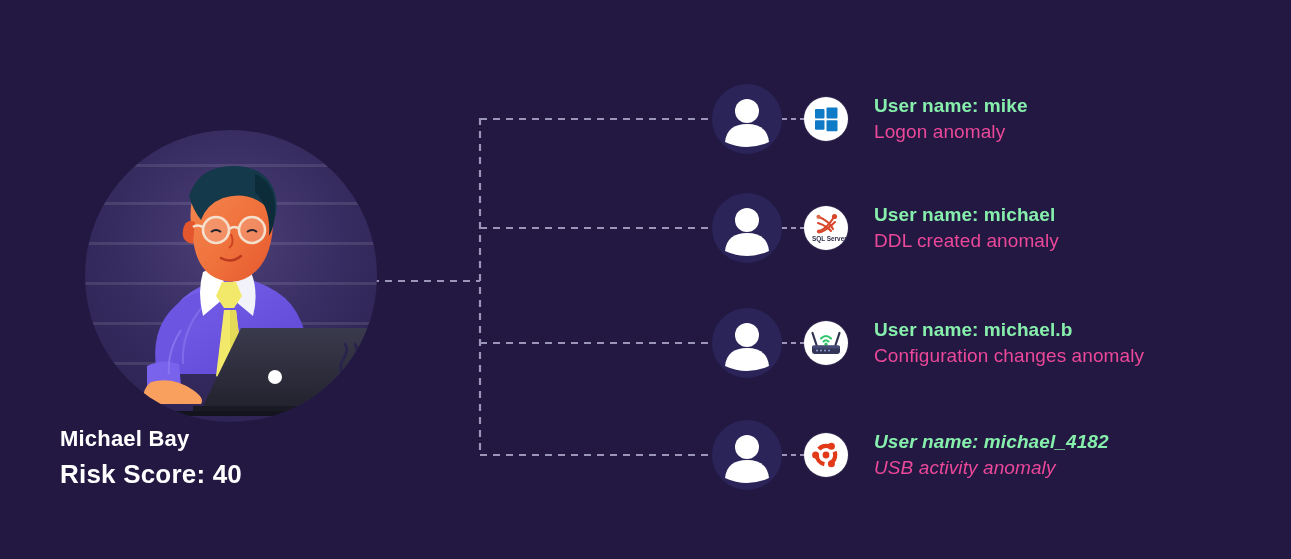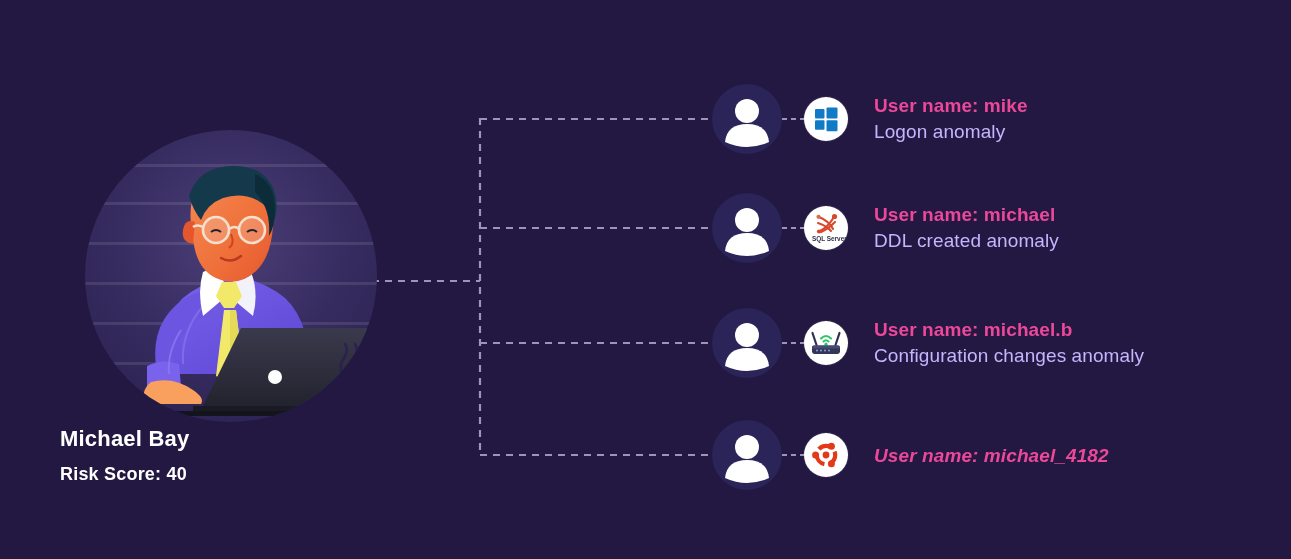--- a/index.html
+++ b/index.html
@@ -14,21 +14,21 @@
   
   #illustration{position:absolute;left:85px;top:130px;width:292px;height:292px;}
   #illustration svg{display:block;width:292px;height:292px;}
 
   #caption{position:absolute;left:60px;top:424px;width:320px;text-align:left;}
   #caption .person-name{
     color:#ffffff;font-size:22px;font-weight:700;letter-spacing:.2px;
     line-height:30px;white-space:nowrap;
   }
   #caption .risk-score{
-    color:#ffffff;font-size:18px;font-weight:700;letter-spacing:.2px;
+    color:#ffffff;font-size:26px;font-weight:700;letter-spacing:.2px;
     line-height:32px;white-space:nowrap;margin-top:4px;
   }
 
   
   #connectors{position:absolute;left:0;top:0;width:1291px;height:559px;pointer-events:none;}
 
   
   .row{position:absolute;left:712px;height:70px;display:flex;align-items:center;}
   .row-0{top:84px;}
   .row-1{top:193px;}
@@ -48,25 +48,25 @@
   .app-icon{
     width:44px;height:44px;border-radius:50%;
     background:#ffffff;flex:0 0 auto;
     display:flex;align-items:center;justify-content:center;
     box-shadow:0 0 0 1px rgba(255,255,255,.06);
   }
   .app-icon svg{display:block;}
 
   .labels{margin-left:26px;flex:0 0 auto;}
   .labels .user-line{
-    color:#ec4899;font-size:19px;font-weight:700;
+    color:#86efac;font-size:19px;font-weight:700;
     line-height:25px;white-space:nowrap;letter-spacing:.1px;
   }
   .labels .anomaly-line{
-    color:#c4b5fd;font-size:19px;font-weight:400;
+    color:#ec4899;font-size:19px;font-weight:400;
     line-height:28px;white-space:nowrap;letter-spacing:.1px;
   }
 </style>
 </head>
 <body>
 
 <div id="canvas">
 
   <svg id="connectors" viewBox="0 0 1291 559" width="1291" height="559">
     <g stroke="#9b96b8" stroke-width="2.2" stroke-dasharray="7 6" fill="none" stroke-linecap="butt">
@@ -308,16 +308,17 @@
           <circle cx="22" cy="22" r="9.2" stroke-dasharray="12.5 6.5" stroke-dashoffset="3"></circle>
         </g>
         <circle cx="22" cy="22" r="3.4" fill="#e23a18"></circle>
         <circle cx="11.6" cy="22" r="3.5" fill="#e23a18"></circle>
         <circle cx="27.4" cy="13.2" r="3.5" fill="#e23a18"></circle>
         <circle cx="27.4" cy="30.8" r="3.5" fill="#e23a18"></circle>
       </svg>
     </div>
     <div class="labels">
       <div class="user-line">User name: michael_4182</div>
+      <div class="anomaly-line">USB activity anomaly</div>
     </div>
   </div>
 
 </div>
 
 </body></html>

